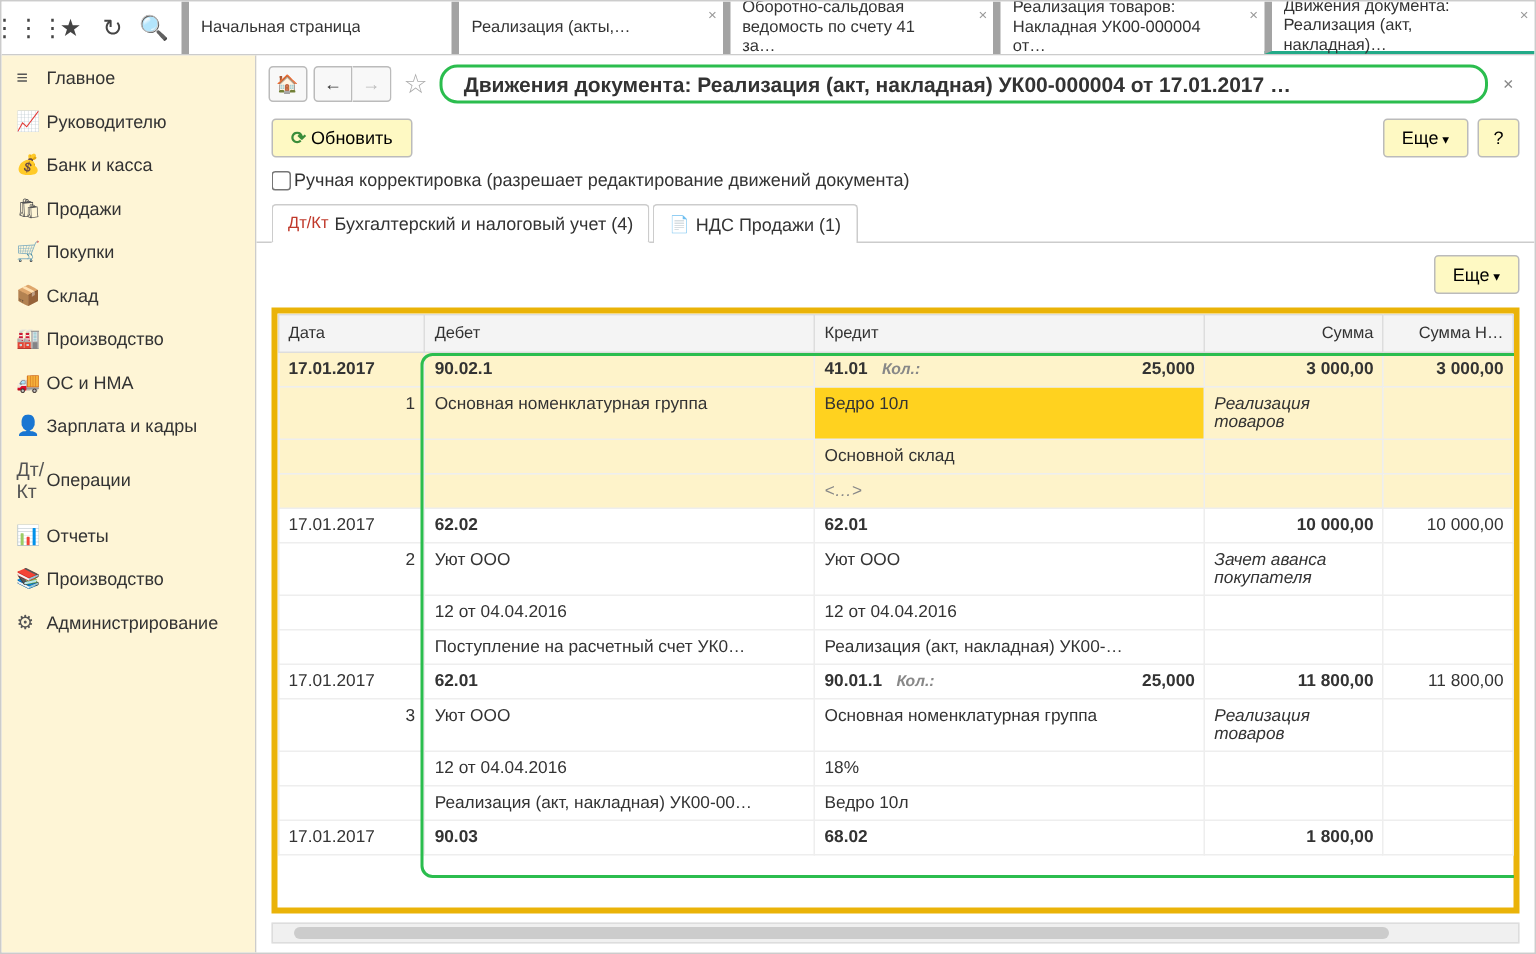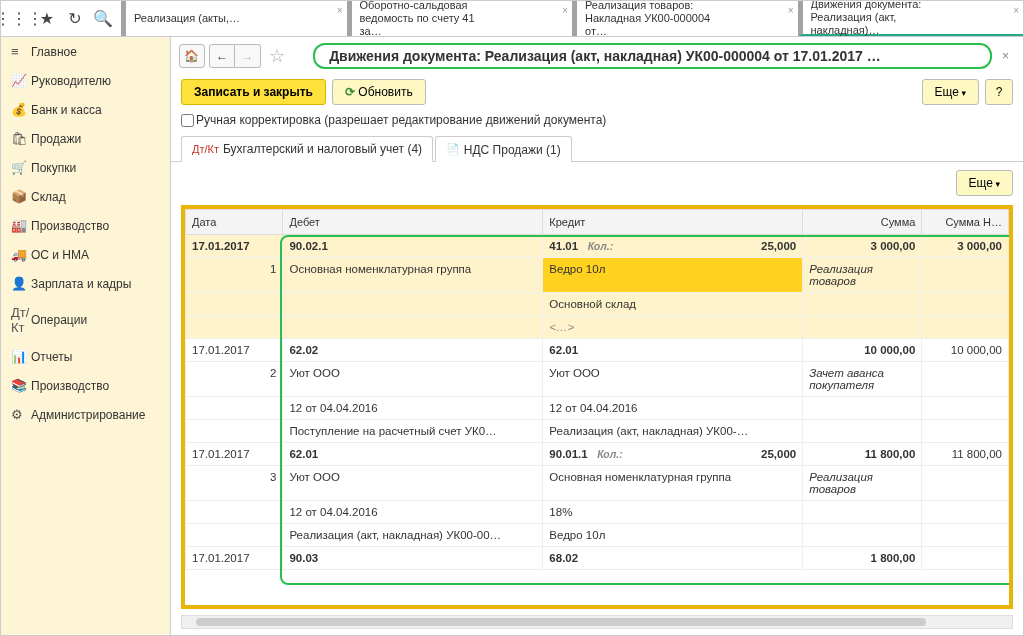--- a/index.html
+++ b/index.html
@@ -28,21 +28,21 @@
   
   .content { flex: 1; display: flex; flex-direction: column; background: #fff; min-width: 0; }
   
   .nav-row { display: flex; align-items: center; padding: 6px 8px; gap: 4px; }
   .nav-btn { width: 26px; height: 24px; border: 1px solid #bbb; background: #f8f8f8; border-radius: 3px; display: flex; align-items: center; justify-content: center; cursor: pointer; font-size: 12px; }
   .nav-arrow-group { display: flex; }
   .nav-arrow-group .nav-btn { border-radius: 0; }
   .nav-arrow-group .nav-btn:first-child { border-radius: 3px 0 0 3px; }
   .nav-arrow-group .nav-btn:last-child { border-radius: 0 3px 3px 0; border-left: none; }
   .star-btn { font-size: 18px; color: #aaa; cursor: pointer; margin: 0 4px; }
-  .title-box { flex: 1; border: 2px solid #2bbd4e; border-radius: 12px; padding: 3px 14px; font-size: 14px; font-weight: bold; color: #333; white-space: nowrap; overflow: hidden; margin-left: 20px; }
+  .title-box { flex: 1; border: 2px solid #2bbd4e; border-radius: 12px; padding: 3px 14px; font-size: 14px; font-weight: bold; color: #333; white-space: nowrap; overflow: hidden; }
   .close-x { margin: 0 6px; color: #888; cursor: pointer; font-size: 12px; }
   
   .action-row { display: flex; align-items: center; padding: 4px 10px 8px; gap: 6px; }
   .btn { border: 1px solid #bbb; background: #fef9c3; padding: 5px 12px; border-radius: 3px; cursor: pointer; font-size: 12px; }
   .btn-primary { background: #ffe13b; border-color: #d4b800; font-weight: bold; }
   .btn-refresh::before { content: "⟳ "; font-weight: bold; color: #3a8d3a; }
   .spacer { flex: 1; }
   .btn-more::after { content: " ▾"; font-size: 9px; }
   .btn-help { width: 28px; text-align: center; padding: 5px 0; }
   
@@ -92,20 +92,23 @@
 
   <div class="top-row">
     <div class="top-icons">
       <div class="icon-btn">⋮⋮⋮</div>
       <div class="icon-btn">★</div>
       <div class="icon-btn">↻</div>
       <div class="icon-btn">🔍</div>
     </div>
     <div class="tabs" id="top-tabs">
         <div class="tab">
+          <span class="tab-txt">Начальная страница</span>
+        </div>
+        <div class="tab">
           <span class="tab-txt">Реализация (акты,…</span>
           <span class="tab-close">×</span>
         </div>
         <div class="tab">
           <span class="tab-txt">Оборотно-сальдовая ведомость по счету 41 за…</span>
           <span class="tab-close">×</span>
         </div>
         <div class="tab">
           <span class="tab-txt">Реализация товаров: Накладная УК00-000004 от…</span>
           <span class="tab-close">×</span>
@@ -180,21 +183,20 @@
         <div class="nav-arrow-group">
           <div class="nav-btn">←</div>
           <div class="nav-btn" style="color:#bbb">→</div>
         </div>
         <div class="star-btn">☆</div>
         <div class="title-box">Движения документа: Реализация (акт, накладная) УК00-000004 от 17.01.2017 …</div>
         <div class="close-x">×</div>
       </div>
 
       <div class="action-row">
-        <button class="btn btn-primary">Записать и закрыть</button>
         <button class="btn btn-refresh">Обновить</button>
         <div class="spacer"></div>
         <button class="btn btn-more">Еще</button>
         <button class="btn btn-help">?</button>
       </div>
 
       <div class="checkbox-row">
         <input type="checkbox" style="">
         <span>Ручная корректировка (разрешает редактирование движений документа)</span>
       </div>

